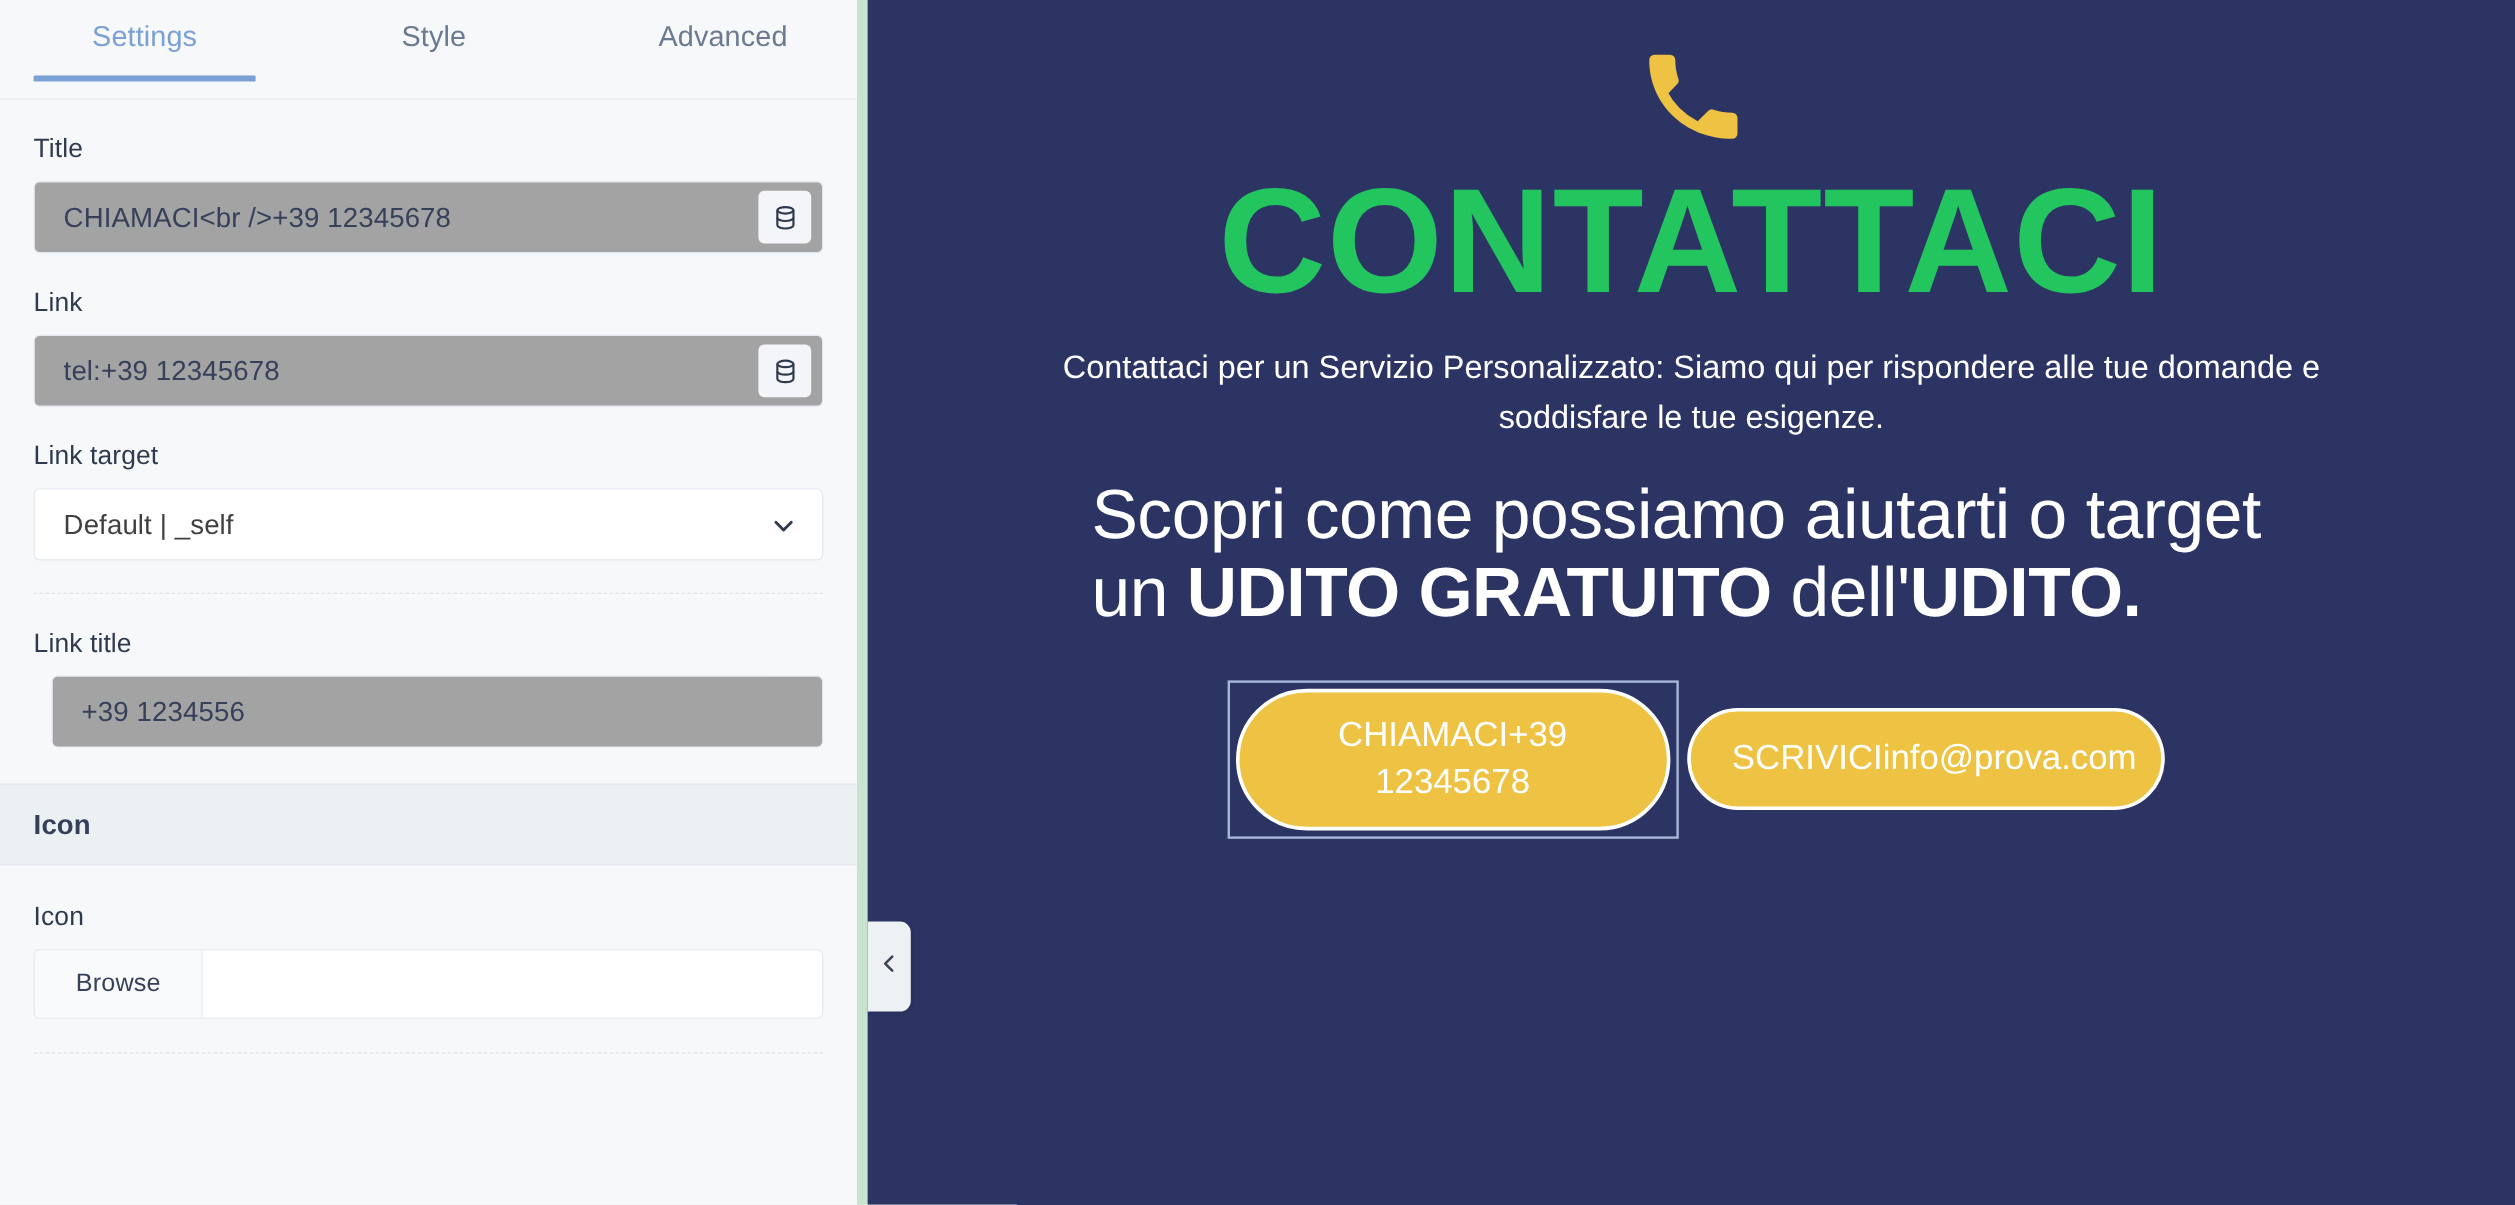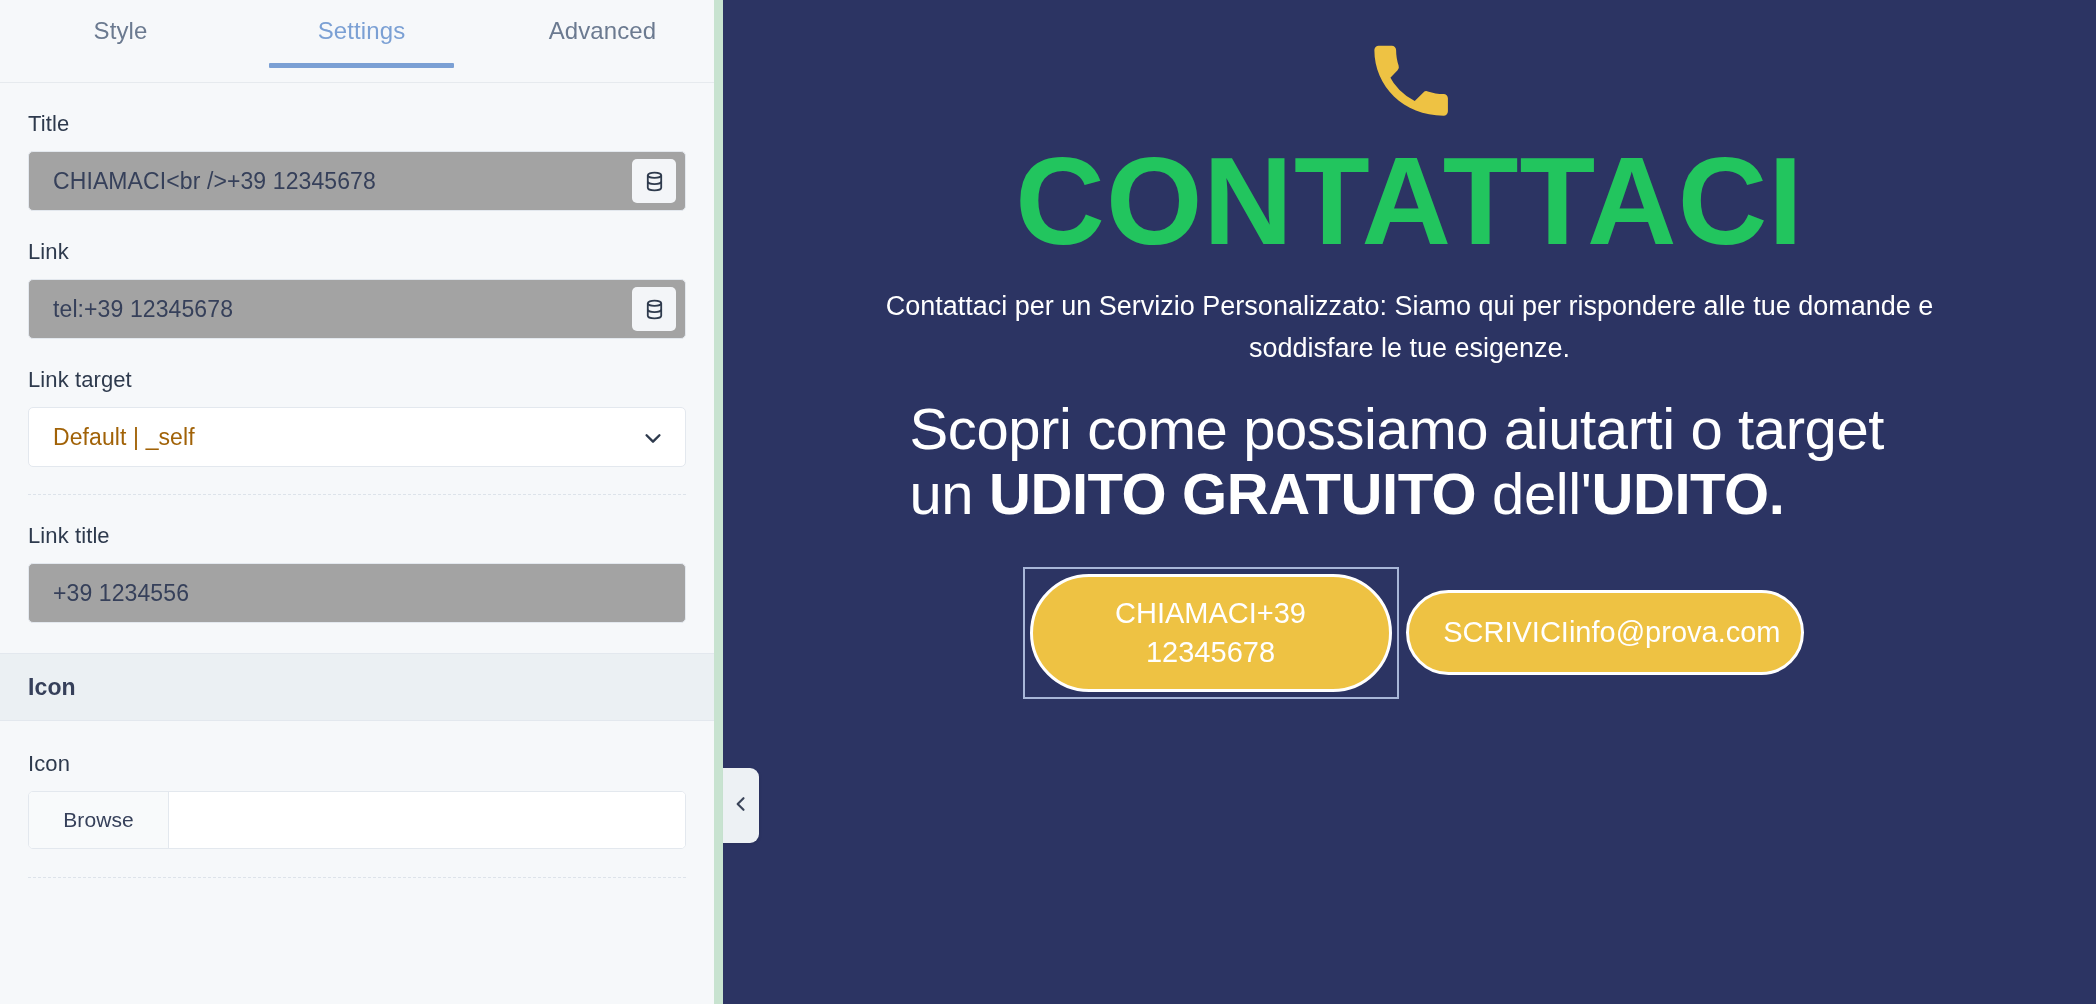--- a/index.html
+++ b/index.html
@@ -117,21 +117,21 @@
     position: relative;
     margin-bottom: 0;
   }
   .select-box {
     width: 100%;
     height: 60px;
     background: #FFFFFF;
     border: 1px solid #E3E8EE;
     border-radius: 5px;
     font-size: 23px;
-    color: #a16207;
+    color: #404040;
     padding: 0 60px 0 24px;
     display: flex;
     align-items: center;
     cursor: pointer;
     letter-spacing: 0.1px;
   }
   .select-chevron {
     position: absolute;
     right: 22px;
     top: 20px;
@@ -300,25 +300,25 @@
   .cta-btn.secondary { width: 398px; height: 85px; padding: 0 20px; justify-content: flex-end; }
 </style>
 </head>
 <body>
 
 <div class="app">
 
   <div class="editor-panel">
 
     <div class="tabs-bar">
+      <div class="tab active">
+        <span>Settings</span>
+      </div>
       <div class="tab">
         <span>Style</span>
-      </div>
-      <div class="tab active">
-        <span>Settings</span>
       </div>
       <div class="tab">
         <span>Advanced</span>
       </div>
     </div>
 
     <div class="controls">
 
       <div class="control first">
         <div class="ctrl-label">Title</div>
@@ -359,21 +359,21 @@
               <polyline points="5 9 12 16 19 9"></polyline>
             </svg>
           </span>
         </div>
       </div>
 
       <div class="dashed-divider"></div>
 
       <div class="control" style="padding-top:28px;">
         <div class="ctrl-label">Link title</div>
-        <div class="field-wrap" style="margin-bottom:0;">
+        <div class="field-wrap" style="margin-bottom:0;margin-left:15px;">
           <input class="text-input no-icon" type="text" value="+39 1234556" style="">
         </div>
       </div>
 
       <div class="section-header">
         <span class="section-header-title">Icon</span>
       </div>
 
       <div class="control" style="padding-top:30px;">
         <div class="ctrl-label">Icon</div>

